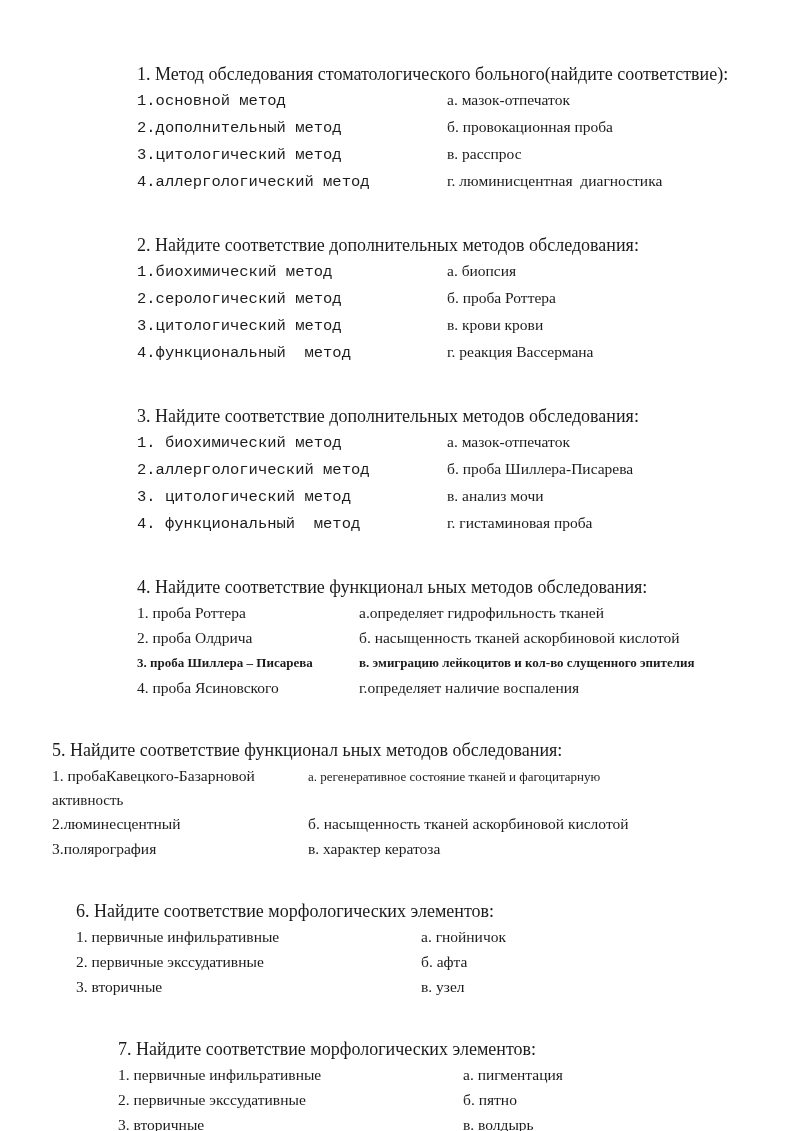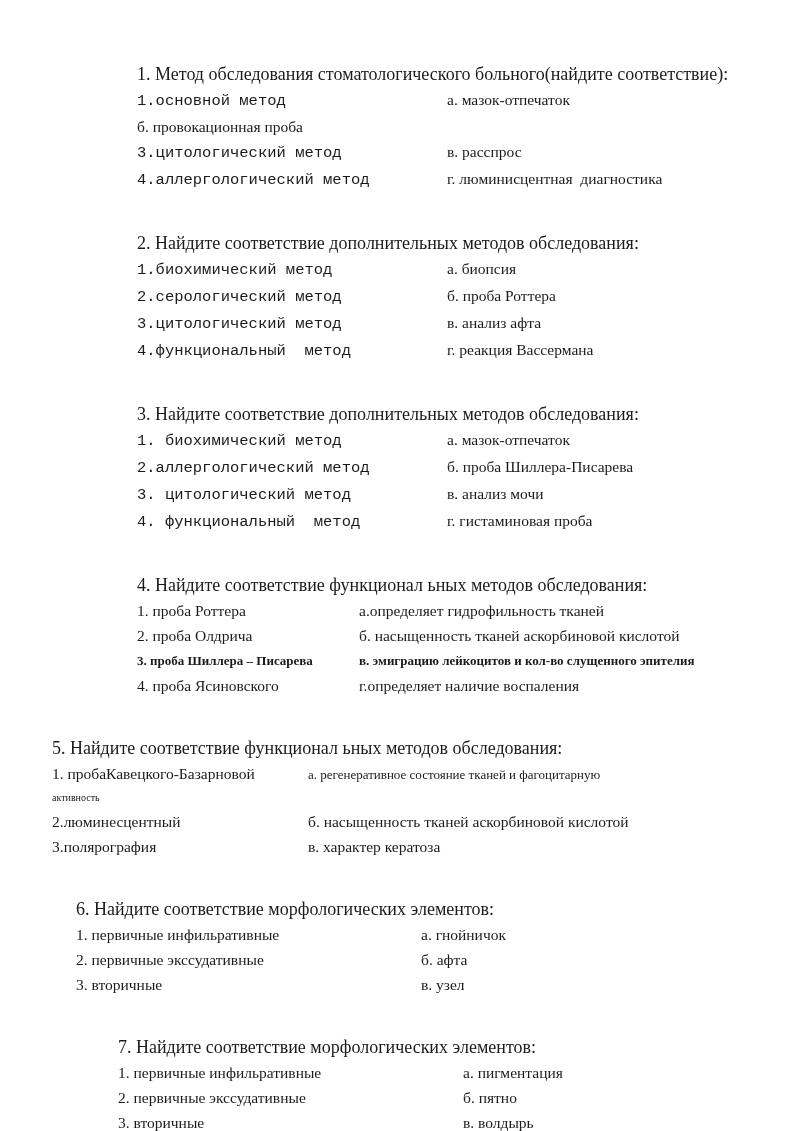--- a/index.html
+++ b/index.html
@@ -75,39 +75,40 @@
   .cols-five  .left { width: 256px; }
 
   
   .qrow.small .left,
   .qrow.small .right {
     font-size: 13px;
     font-weight: bold;
   }
 
   .wrap-line {
-    font-size: 10px;
+    font-size: 15px;
     line-height: 22px;
     white-space: pre;
   }
 </style>
 </head>
 <body>
 
 <div class="page">
   <div class="doc-body">
 
     <section class="qblock q-indent-a cols-wide">
       <div class="q-title">1. Метод обследования стоматологического больного(найдите соответствие):</div>
       <div class="q-rows">
         <div class="qrow">
           <span class="left">1.основной метод</span>
           <span class="right">а. мазок-отпечаток</span>
         </div>
         <div class="qrow">
+          <span class="left">2.дополнительный метод</span>
           <span class="right">б. провокационная проба</span>
         </div>
         <div class="qrow">
           <span class="left">3.цитологический метод</span>
           <span class="right">в. расспрос</span>
         </div>
         <div class="qrow">
           <span class="left">4.аллергологический метод</span>
           <span class="right">г. люминисцентная  диагностика</span>
         </div>
@@ -120,21 +121,21 @@
         <div class="qrow">
           <span class="left">1.биохимический метод</span>
           <span class="right">а. биопсия</span>
         </div>
         <div class="qrow">
           <span class="left">2.серологический метод</span>
           <span class="right">б. проба Роттера</span>
         </div>
         <div class="qrow">
           <span class="left">3.цитологический метод</span>
-          <span class="right">в. анализ афта</span>
+          <span class="right">в. крови крови</span>
         </div>
         <div class="qrow">
           <span class="left">4.функциональный  метод</span>
           <span class="right">г. реакция Вассермана</span>
         </div>
       </div>
     </section>
 
     <section class="qblock q-indent-a cols-wide">
       <div class="q-title">3. Найдите соответствие дополнительных методов обследования:</div>

